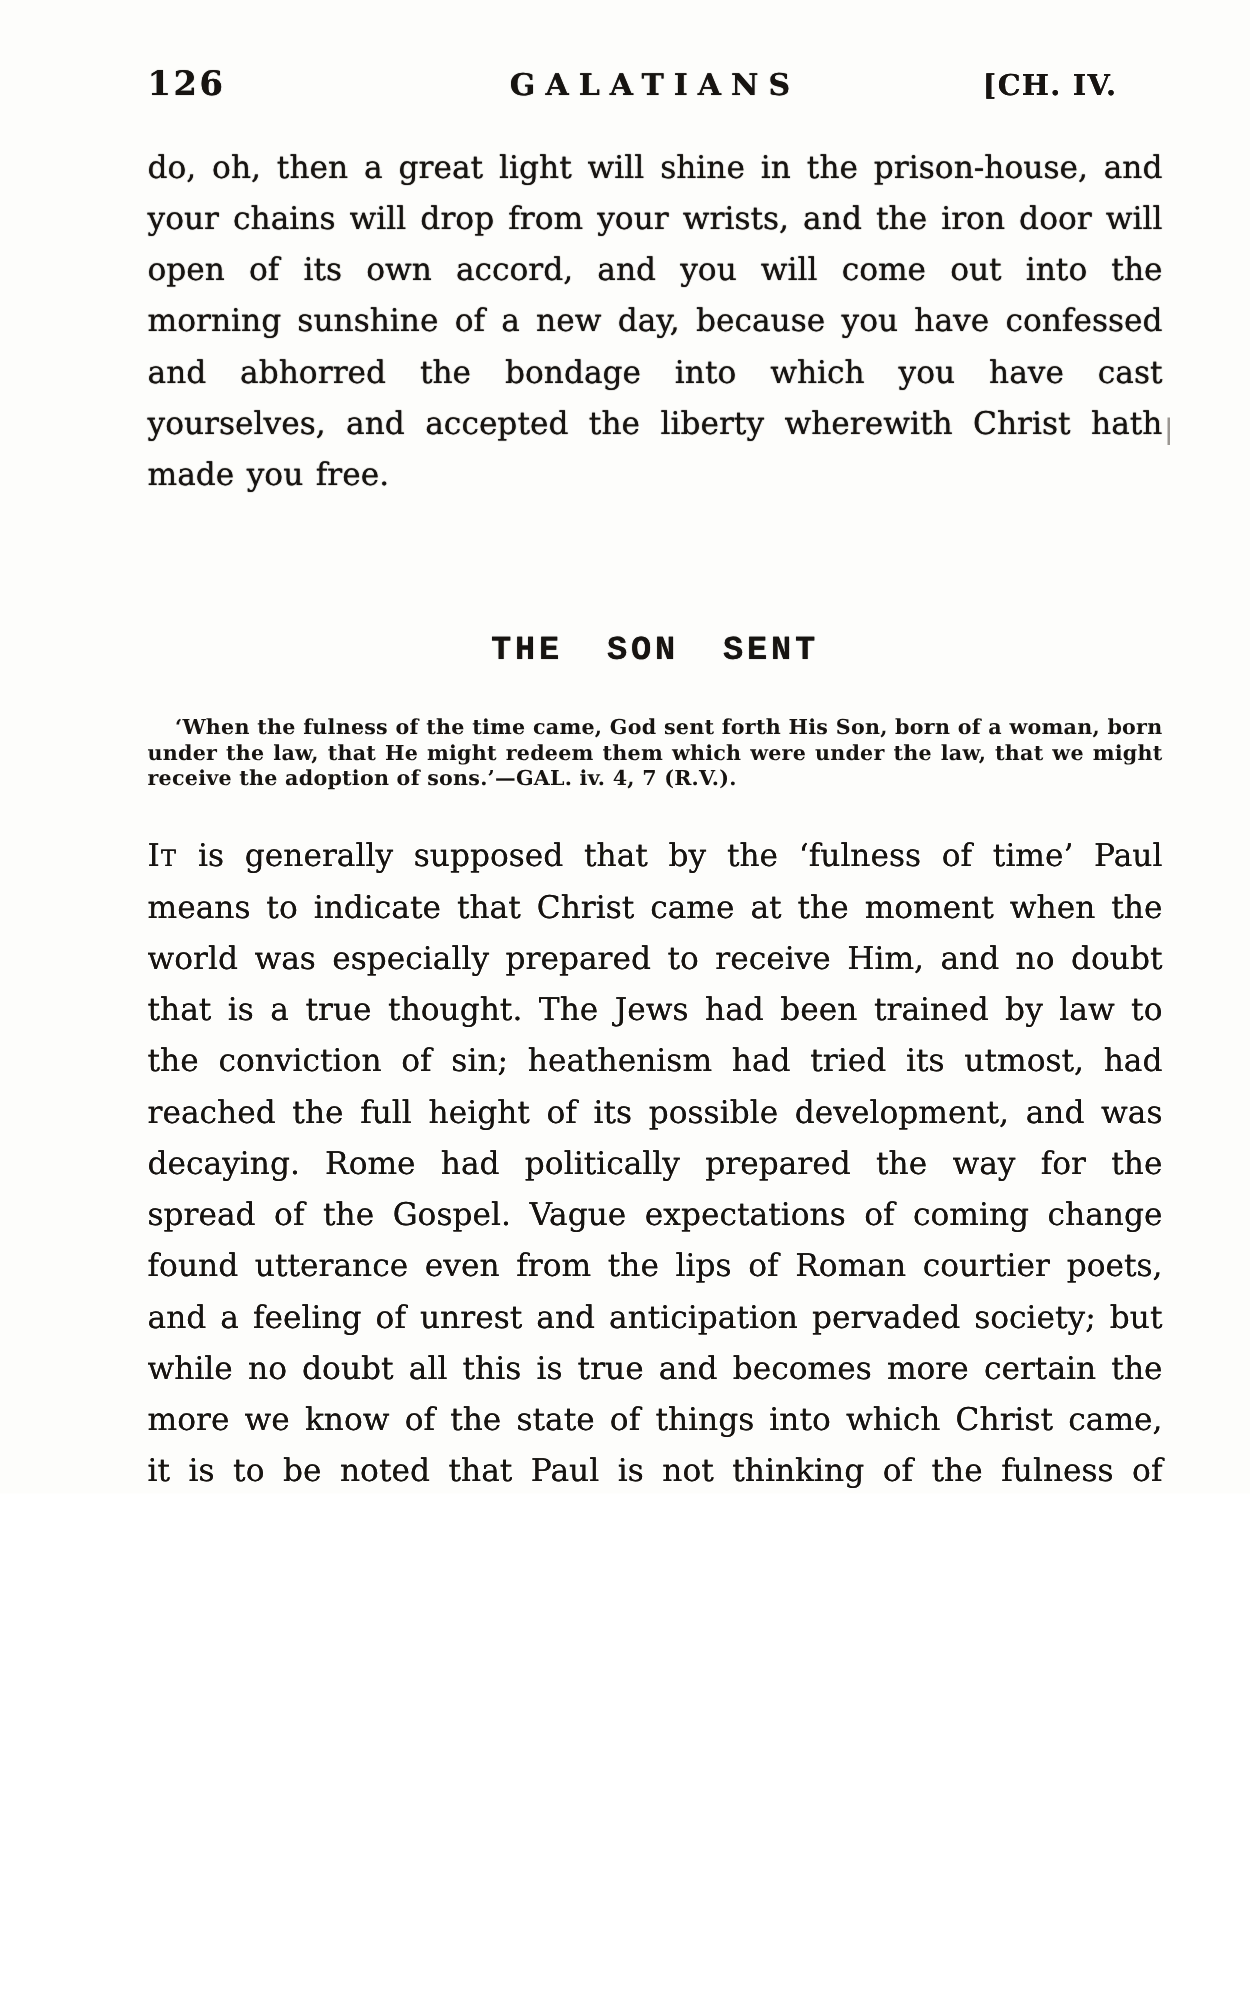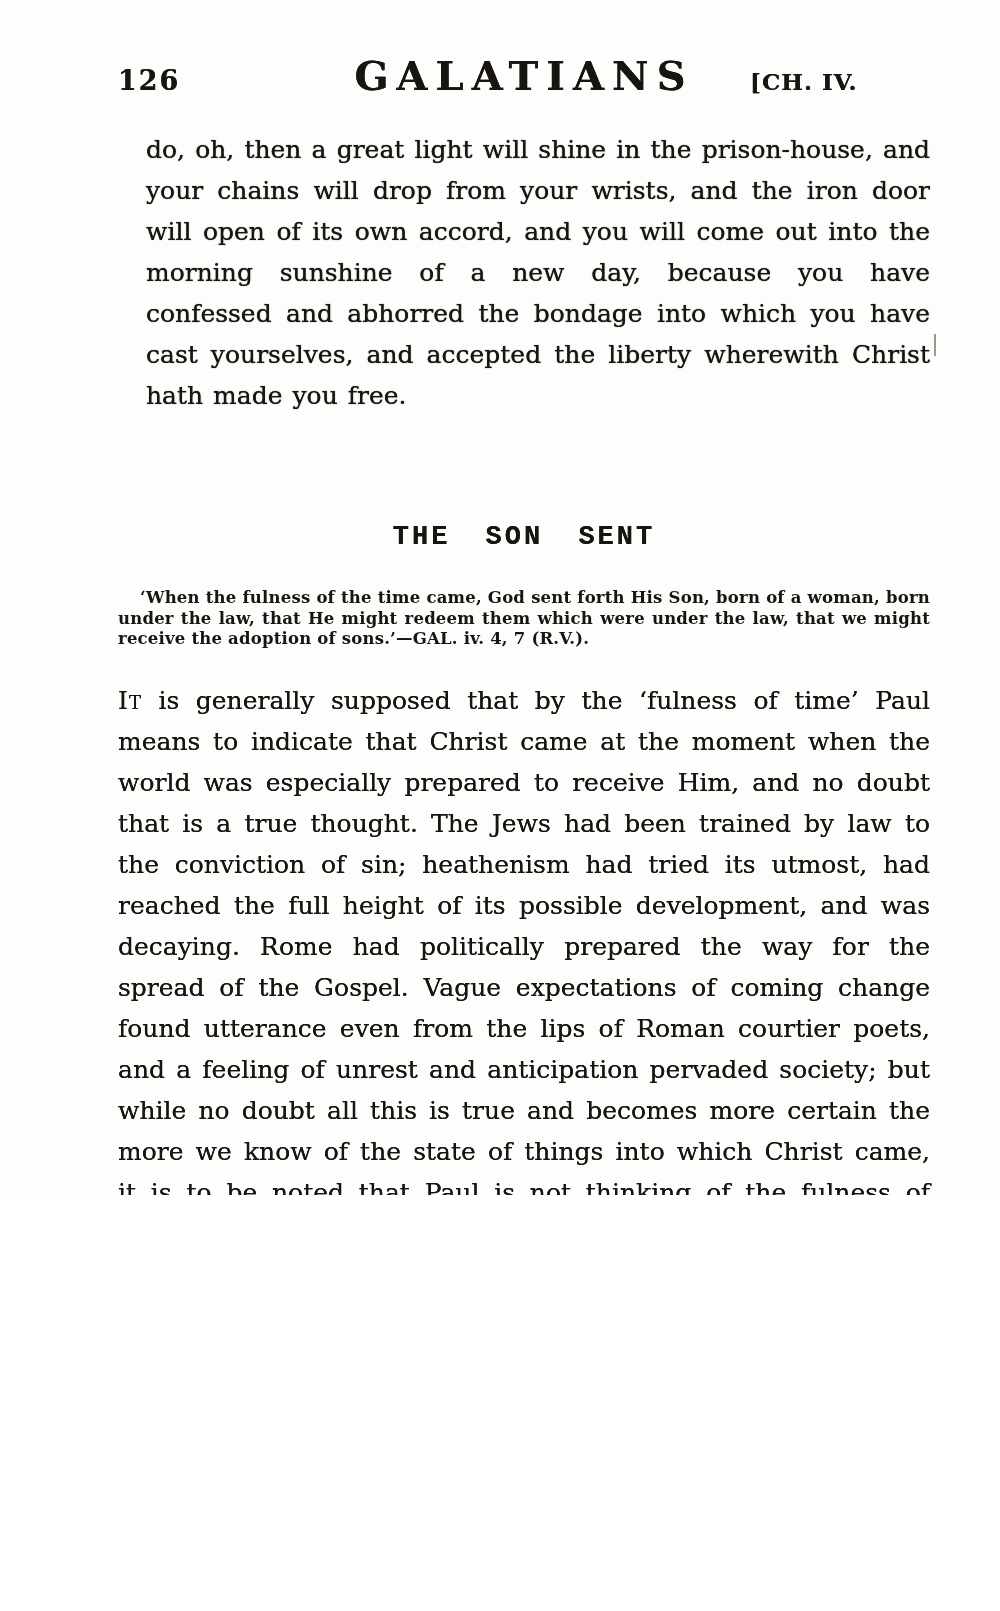--- a/index.html
+++ b/index.html
@@ -27,43 +27,42 @@
     width: 180px;
     font-weight: bold;
     font-size: 27px;
     letter-spacing: 2px;
     text-shadow: 0 0 0.6px currentColor;
   }
   .book-title {
     flex: 1;
     text-align: center;
     font-weight: bold;
-    font-size: 40px;
+    font-size: 24px;
     letter-spacing: 8px;
     text-shadow: 0 0 0.6px currentColor;
   }
   .chapter {
     width: 180px;
-    text-align: left;
+    text-align: center;
     font-weight: bold;
     font-size: 23px;
     letter-spacing: 1px;
     text-shadow: 0 0 0.5px currentColor;
   }
   .body-text {
     font-size: 25px;
     line-height: 41px;
     text-align: justify;
     word-spacing: 2px;
     margin: 0;
     text-shadow: 0 0 0.5px currentColor;
   }
   .heavy {
     text-shadow: 0 0 0.9px currentColor;
-    margin-left: 28px;
   }
   .section-title {
     text-align: center;
     font-size: 27px;
     font-weight: bold;
     letter-spacing: 3px;
     word-spacing: 16px;
     margin: 106px 0 36px 0;
     text-shadow: 0 0 0.6px currentColor;
     font-family: Liberation Mono, monospace;

